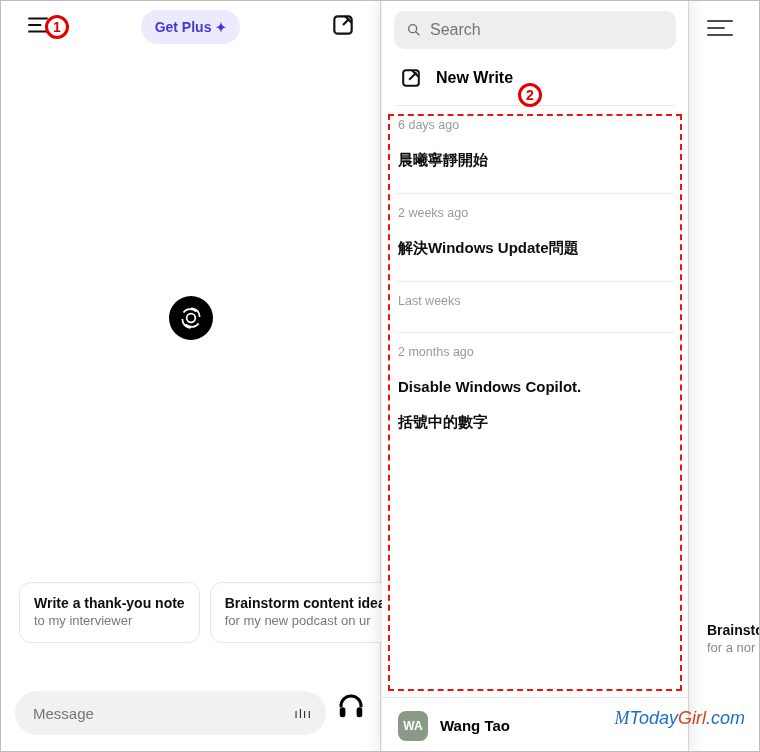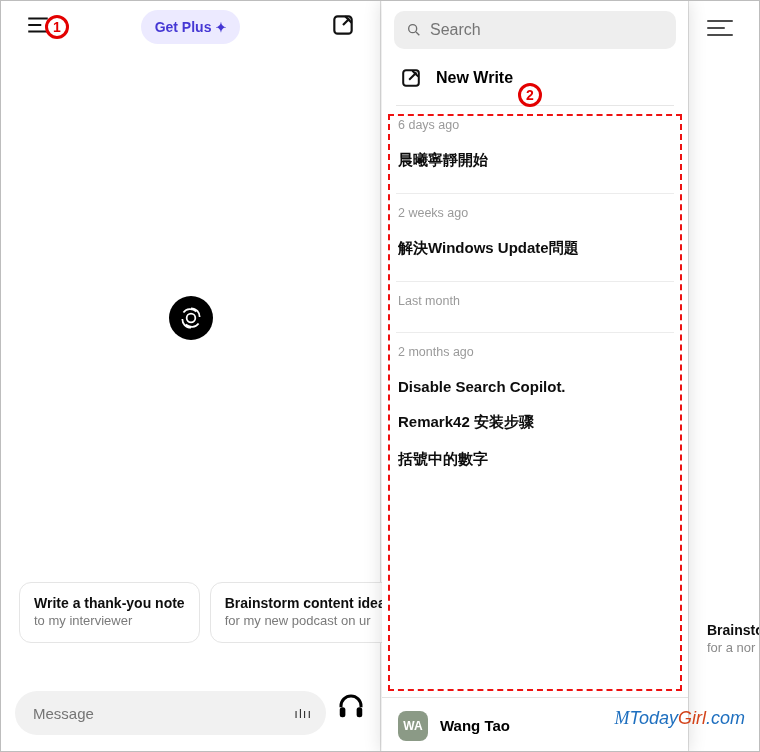--- a/index.html
+++ b/index.html
@@ -153,26 +153,25 @@
 
     <div class="grp">
       <div class="grp-label">6 days ago</div>
       <div class="convo">晨曦寧靜開始</div>
     </div>
     <div class="grp">
       <div class="grp-label">2 weeks ago</div>
       <div class="convo">解決Windows Update問題</div>
     </div>
     <div class="grp">
-      <div class="grp-label">Last month</div>
+      <div class="grp-label">Last weeks</div>
     </div>
     <div class="grp">
       <div class="grp-label">2 months ago</div>
-      <div class="convo">Disable Search Copilot.</div>
-      <div class="convo">Remark42 安装步骤</div>
+      <div class="convo">Disable Windows Copilot.</div>
       <div class="convo">括號中的數字</div>
     </div>
   </div>
 
   <div class="sb-foot">
     <div class="avatar">WA</div>
     <div class="uname">Wang Tao</div>
   </div>
 </div>
 

